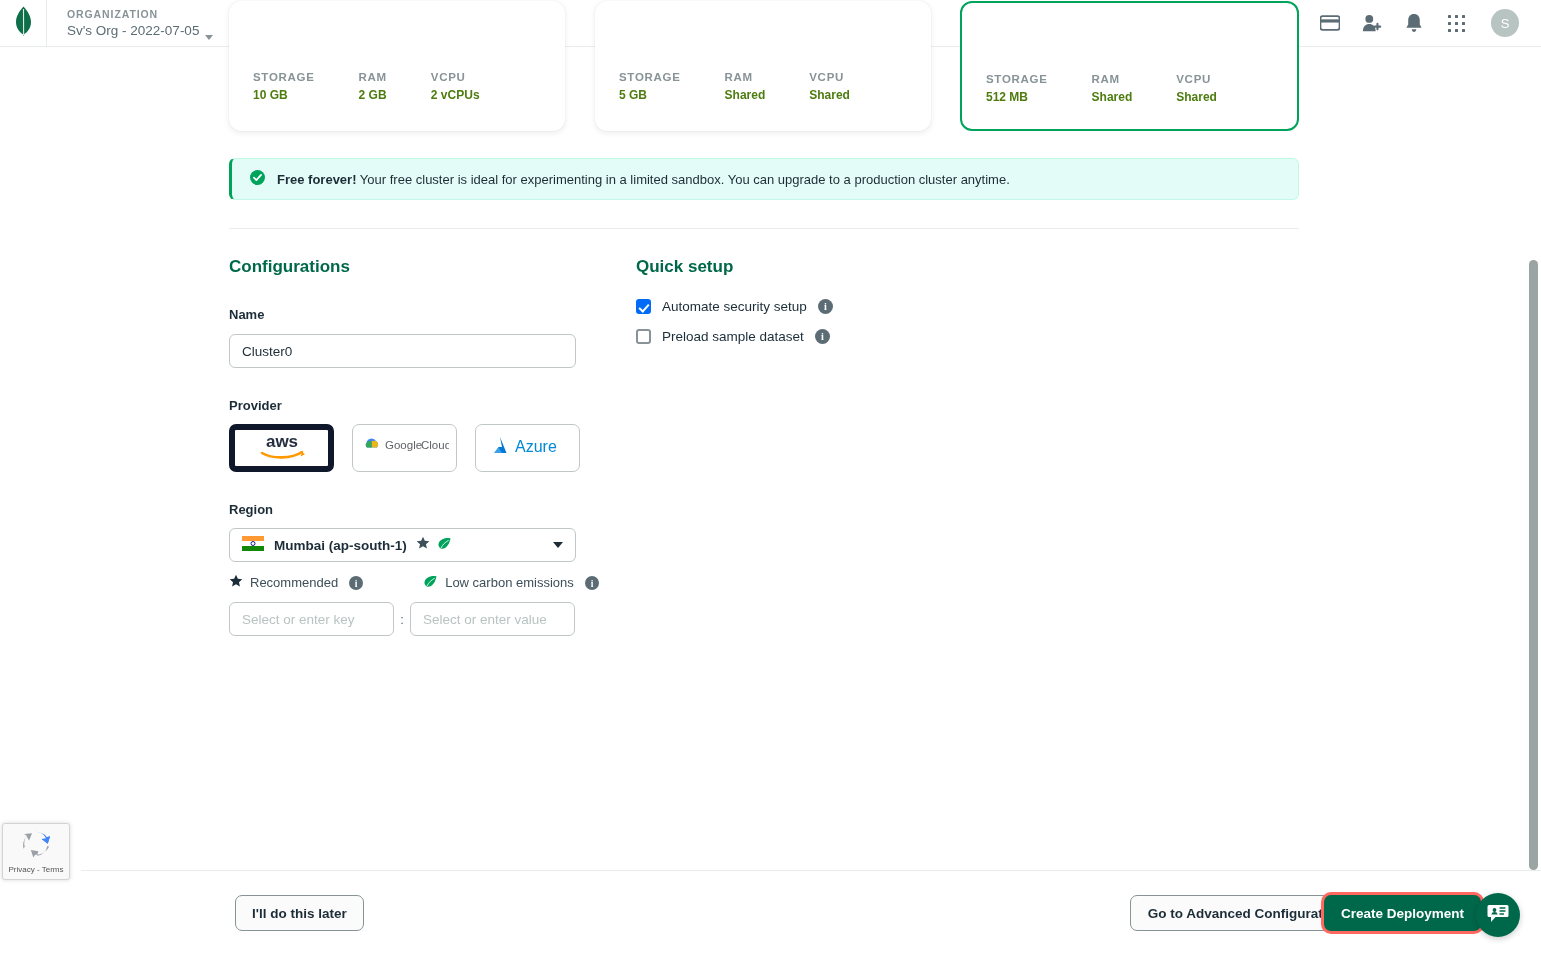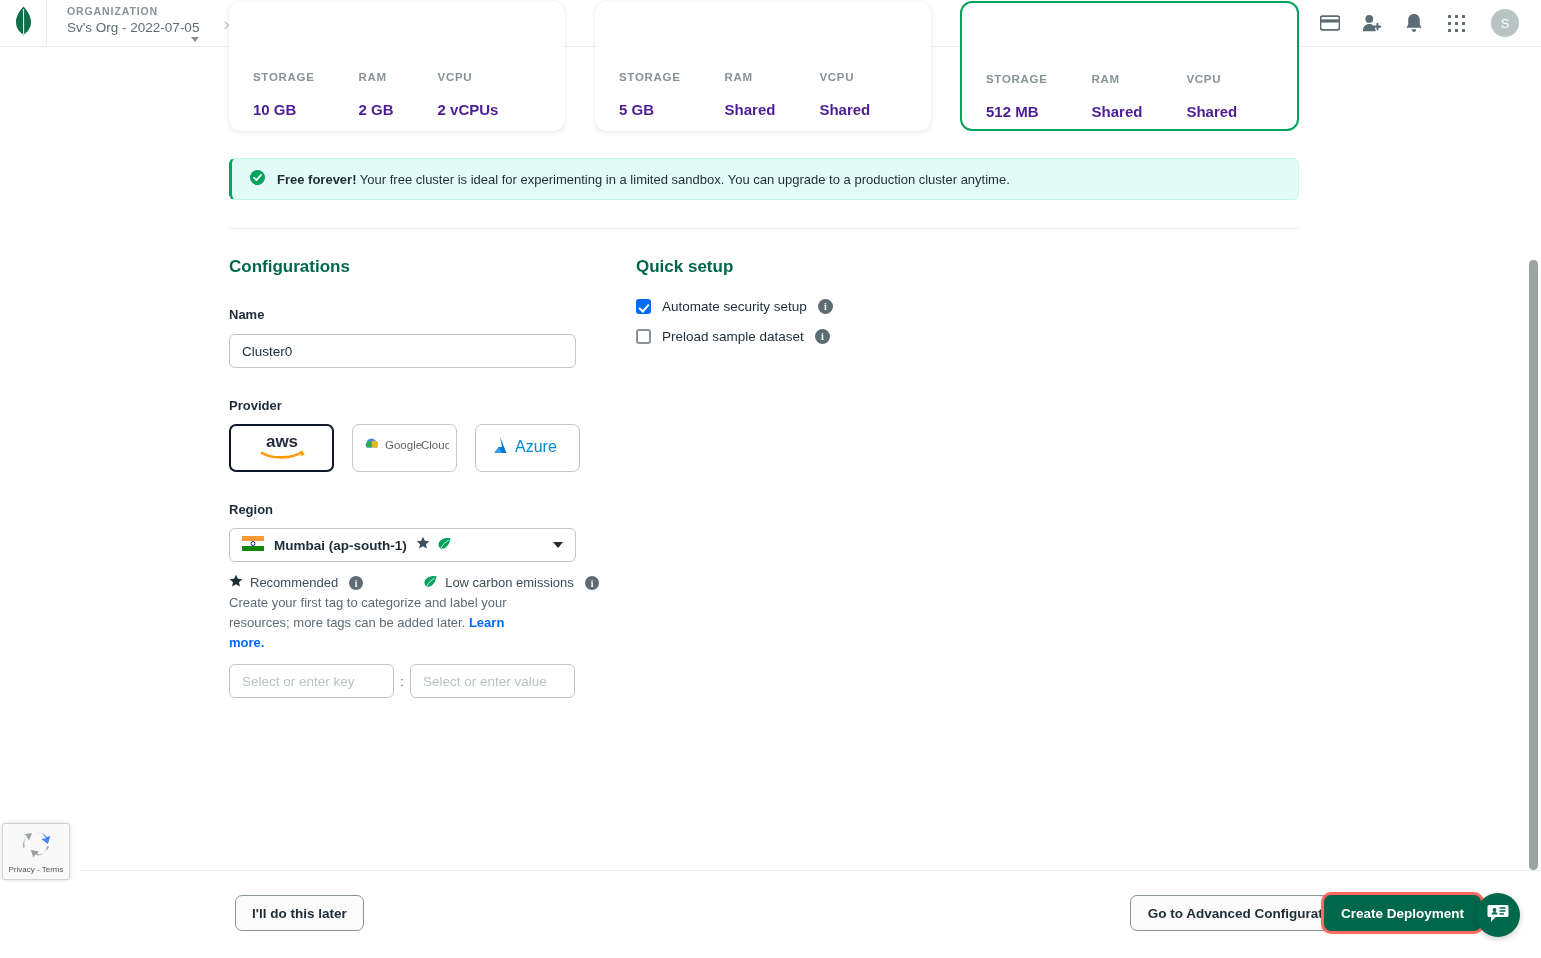--- a/index.html
+++ b/index.html
@@ -24,21 +24,20 @@
   }
   .nav-crumb { display: flex; flex-direction: column; justify-content: center;
     padding-left: 20px; height: 47px; }
   .crumb-label {
     font-size: 10.5px; font-weight: bold; letter-spacing: 0.9px;
     color: #889397; text-transform: uppercase; line-height: 14px;
   }
   .crumb-value {
     font-size: 13.5px; color: #5c6c75; line-height: 19px; display: flex; align-items: flex-end;
     cursor: pointer;
-    flex-direction: column;
   }
   .caret { display:inline-block; margin-left:6px; width:0; height:0;
     border-left:4.5px solid transparent; border-right:4.5px solid transparent;
     border-top:5px solid #889397; }
   .crumb-sep { margin: 0 14px 0 24px; color: #c1c7c6; font-size: 19px; line-height: 19px;
     font-weight: 300; }
   .nav-right { margin-left: auto; display: flex; align-items: center; gap: 20px;
     padding-right: 22px; }
   .nav-icon { width: 22px; height: 22px; display: flex; align-items: center;
     justify-content: center; cursor: pointer; color: #5c6c75; }
@@ -55,22 +54,22 @@
     padding: 0 24px;
   }
   .tier-card.c1 { left: 0; width: 336px; }
   .tier-card.c2 { left: 366px; width: 336px; }
   .tier-card.c3 { left: 731px; width: 339px; border: 2px solid #00a35c;
     box-shadow: none; }
   .tier-specs { position: absolute; top: 68px; left: 24px; display: flex; }
   .spec { margin-right: 44px; }
   .spec-label { font-size: 11.5px; font-weight: bold; letter-spacing: 0.7px;
     color: #889397; text-transform: uppercase; line-height: 16px; }
-  .spec-value { font-size: 15px; font-weight: bold; color: #4c1d95;
-    line-height: 20px; margin-top: 15px; }
+  .spec-value { font-size: 12px; font-weight: bold; color: #4d7c0f;
+    line-height: 20px; margin-top: 0; }
 
   
   .banner {
     position: absolute; top: 158px; left: 229px; width: 1070px; height: 42px;
     background: #e3fcf7; border: 1px solid #c0fae6; border-left: 3px solid #00a35c;
     border-radius: 6px; display: flex; align-items: center; padding-left: 18px;
   }
   .banner-txt { font-size: 13px; color: #1c2d38; margin-left: 12px; }
   .banner-txt b { font-weight: bold; }
   .divider { position: absolute; top: 228px; left: 229px; width: 1070px; height: 1px;
@@ -94,21 +93,21 @@
     padding: 0 12px; font-family: "Liberation Sans", sans-serif;
   }
   .text-input::placeholder { color: #b8c4c2; }
 
   .providers { display: flex; gap: 18px; margin-top: 11px; }
   .provider {
     width: 105px; height: 48px; border: 1px solid #c1c7c6; border-radius: 7px;
     background: #fff; display: flex; align-items: center; justify-content: center;
     cursor: pointer;
   }
-  .provider.sel { border: 2px solid #0f172a; }
+  .provider.sel { border: 6px solid #0f172a; }
 
   .region-select {
     margin-top: 11px; width: 347px; height: 34px; border: 1px solid #c1c7c6;
     border-radius: 6px; background: #fff; display: flex; align-items: center;
     padding: 0 12px; cursor: pointer;
   }
   .region-name { font-size: 13.5px; font-weight: bold; color: #1c2d38; margin-left: 10px; }
   .sel-caret { margin-left: auto; width:0;height:0;
     border-left:5px solid transparent;border-right:5px solid transparent;
     border-top:6px solid #1c2d38; }
@@ -394,21 +393,20 @@
         <span>Low carbon emissions</span>
         <span class="info-i" style="margin-left:4px">
           <svg width="14" height="14" viewBox="0 0 16 16">
               <circle cx="8" cy="8" r="8" fill="#5c6c75"></circle>
               <text x="8" y="12" font-size="11" font-weight="bold" fill="#fff" text-anchor="middle" font-family="Liberation Serif">i</text>
             </svg>
         </span>
       </span>
     </div>
 
-    <div class="field-help"><span>Create your first tag to categorize and label your resources; more tags can be added later. </span><a href="#">Learn more.</a></div>
     <div class="tag-row">
       <input class="tag-input" placeholder="Select or enter key" style="">
       <span class="tag-colon">:</span>
       <input class="tag-input" placeholder="Select or enter value" style="">
     </div>
   </div>
 
   <div class="col-right">
     <div class="sec-title">Quick setup</div>
 

